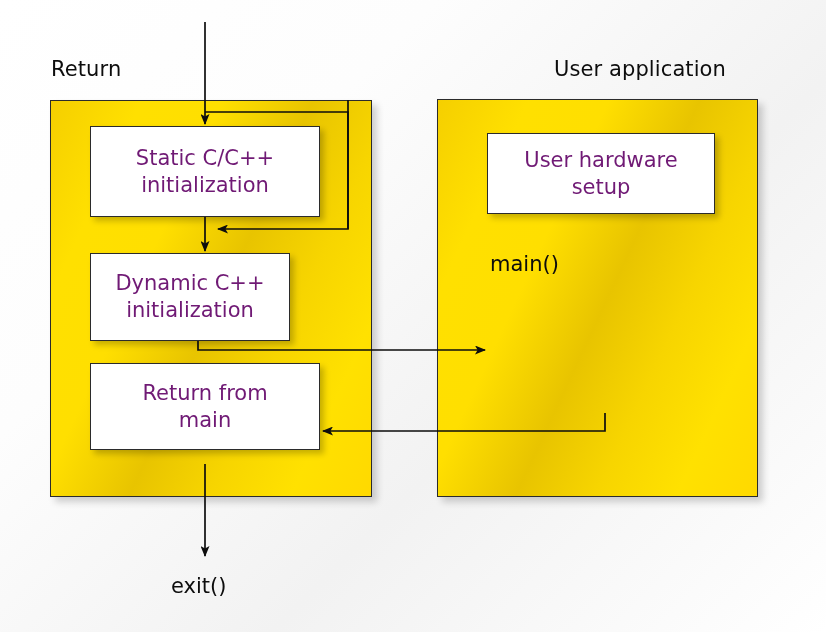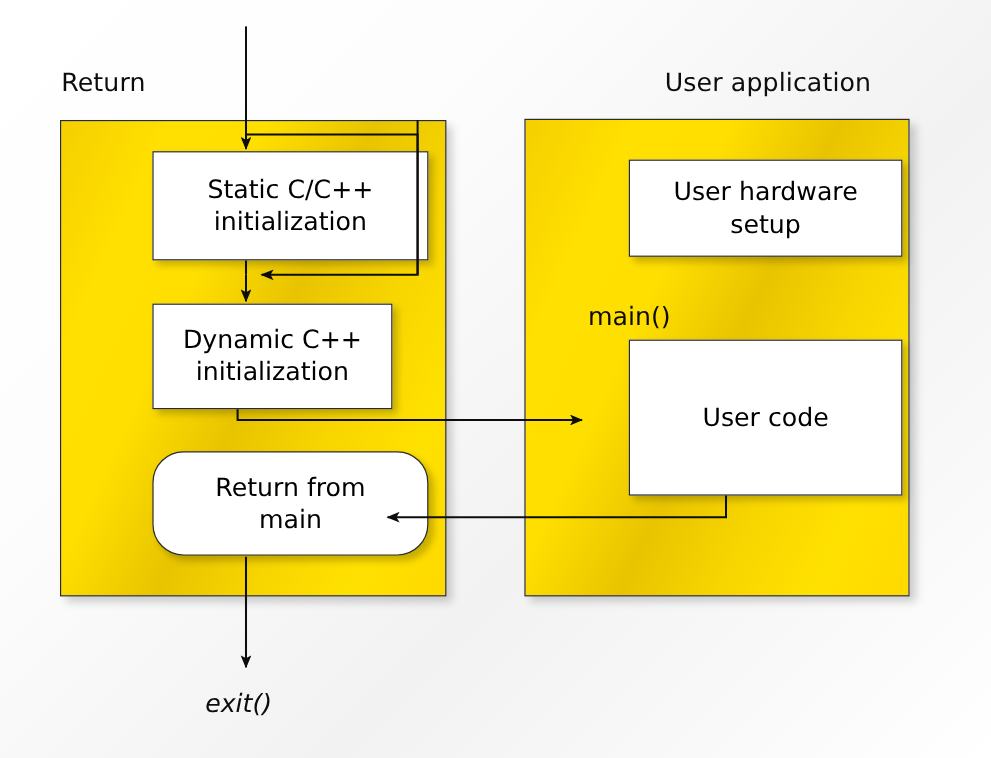--- a/index.html
+++ b/index.html
@@ -54,27 +54,26 @@
     position: absolute;
     background: #ffffff;
     border: 1.5px solid #2b2b2b;
     box-sizing: border-box;
     display: flex;
     align-items: center;
     justify-content: center;
     text-align: center;
     font-size: 21px;
     line-height: 1.28;
-    color: #000000;
+    color: #701a75;
     box-shadow: 4px 4px 6px rgba(0,0,0,0.22);
-    margin-left: 37px;
   }
   #node-static   { left: 90px;  top: 126px; width: 230px; height: 91px; }
   #node-dynamic  { left: 90px;  top: 253px; width: 200px; height: 88px; }
-  #node-return   { left: 90px;  top: 376px; width: 230px; height: 87px; border-radius: 26px; }
+  #node-return   { left: 90px;  top: 363px; width: 230px; height: 87px; }
   #node-hardware { left: 487px; top: 133px; width: 228px; height: 81px; }
   #node-usercode { left: 487px; top: 283px; width: 228px; height: 130px; }
 
   
   #main-caption {
     position: absolute;
     left: 490px;
     top: 252px;
     font-size: 21px;
     color: #0d0d0d;
@@ -83,21 +82,20 @@
   }
 
   
   #exit-caption {
     position: absolute;
     left: 171px;
     top: 574px;
     font-size: 21px;
     color: #0d0d0d;
     white-space: nowrap;
-    font-style: italic;
   }
 
   
   #connectors {
     position: absolute;
     left: 0; top: 0;
     width: 826px;
     height: 632px;
     pointer-events: none;
   }
@@ -124,23 +122,20 @@
   <div id="node-return" class="node">
     <span style="white-space:pre-line">Return from
 main</span>
   </div>
 
   <div id="node-hardware" class="node">
     <span style="white-space:pre-line">User hardware
 setup</span>
   </div>
   <div id="main-caption">main()</div>
-  <div id="node-usercode" class="node">
-    <span style="white-space:pre-line">User code</span>
-  </div>
 
   <div id="exit-caption">exit()</div>
 
   <svg id="connectors" viewBox="0 0 826 632" width="826" height="632">
     <defs>
       <marker id="arrowhead" markerWidth="11" markerHeight="9" refX="10" refY="4.5" orient="auto" markerUnits="userSpaceOnUse">
         <path d="M0,0 L11,4.5 L0,9 L2.6,4.5 Z" fill="#0d0d0d"></path>
       </marker>
     </defs>
 

